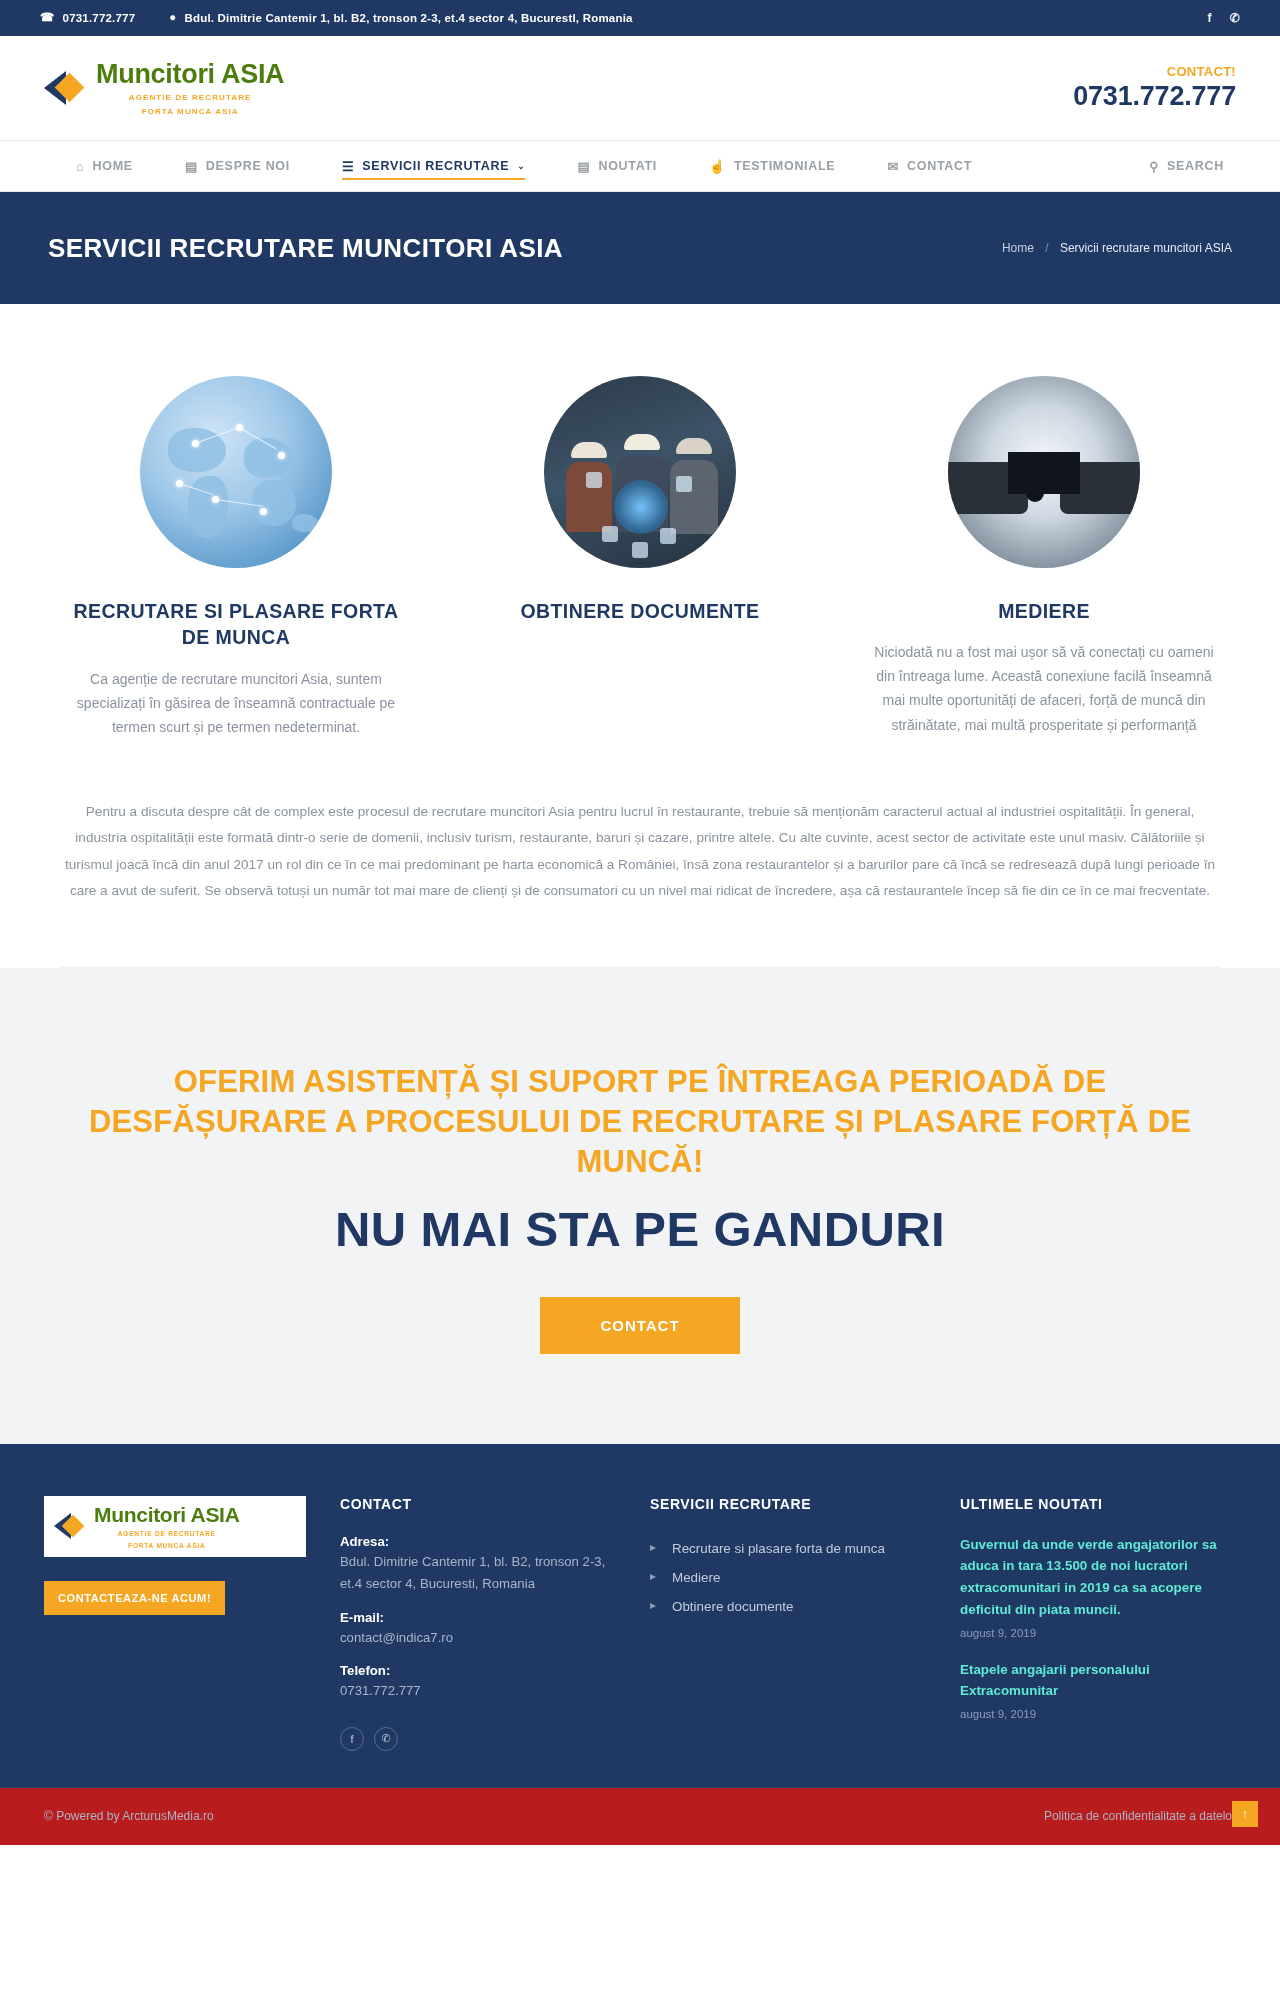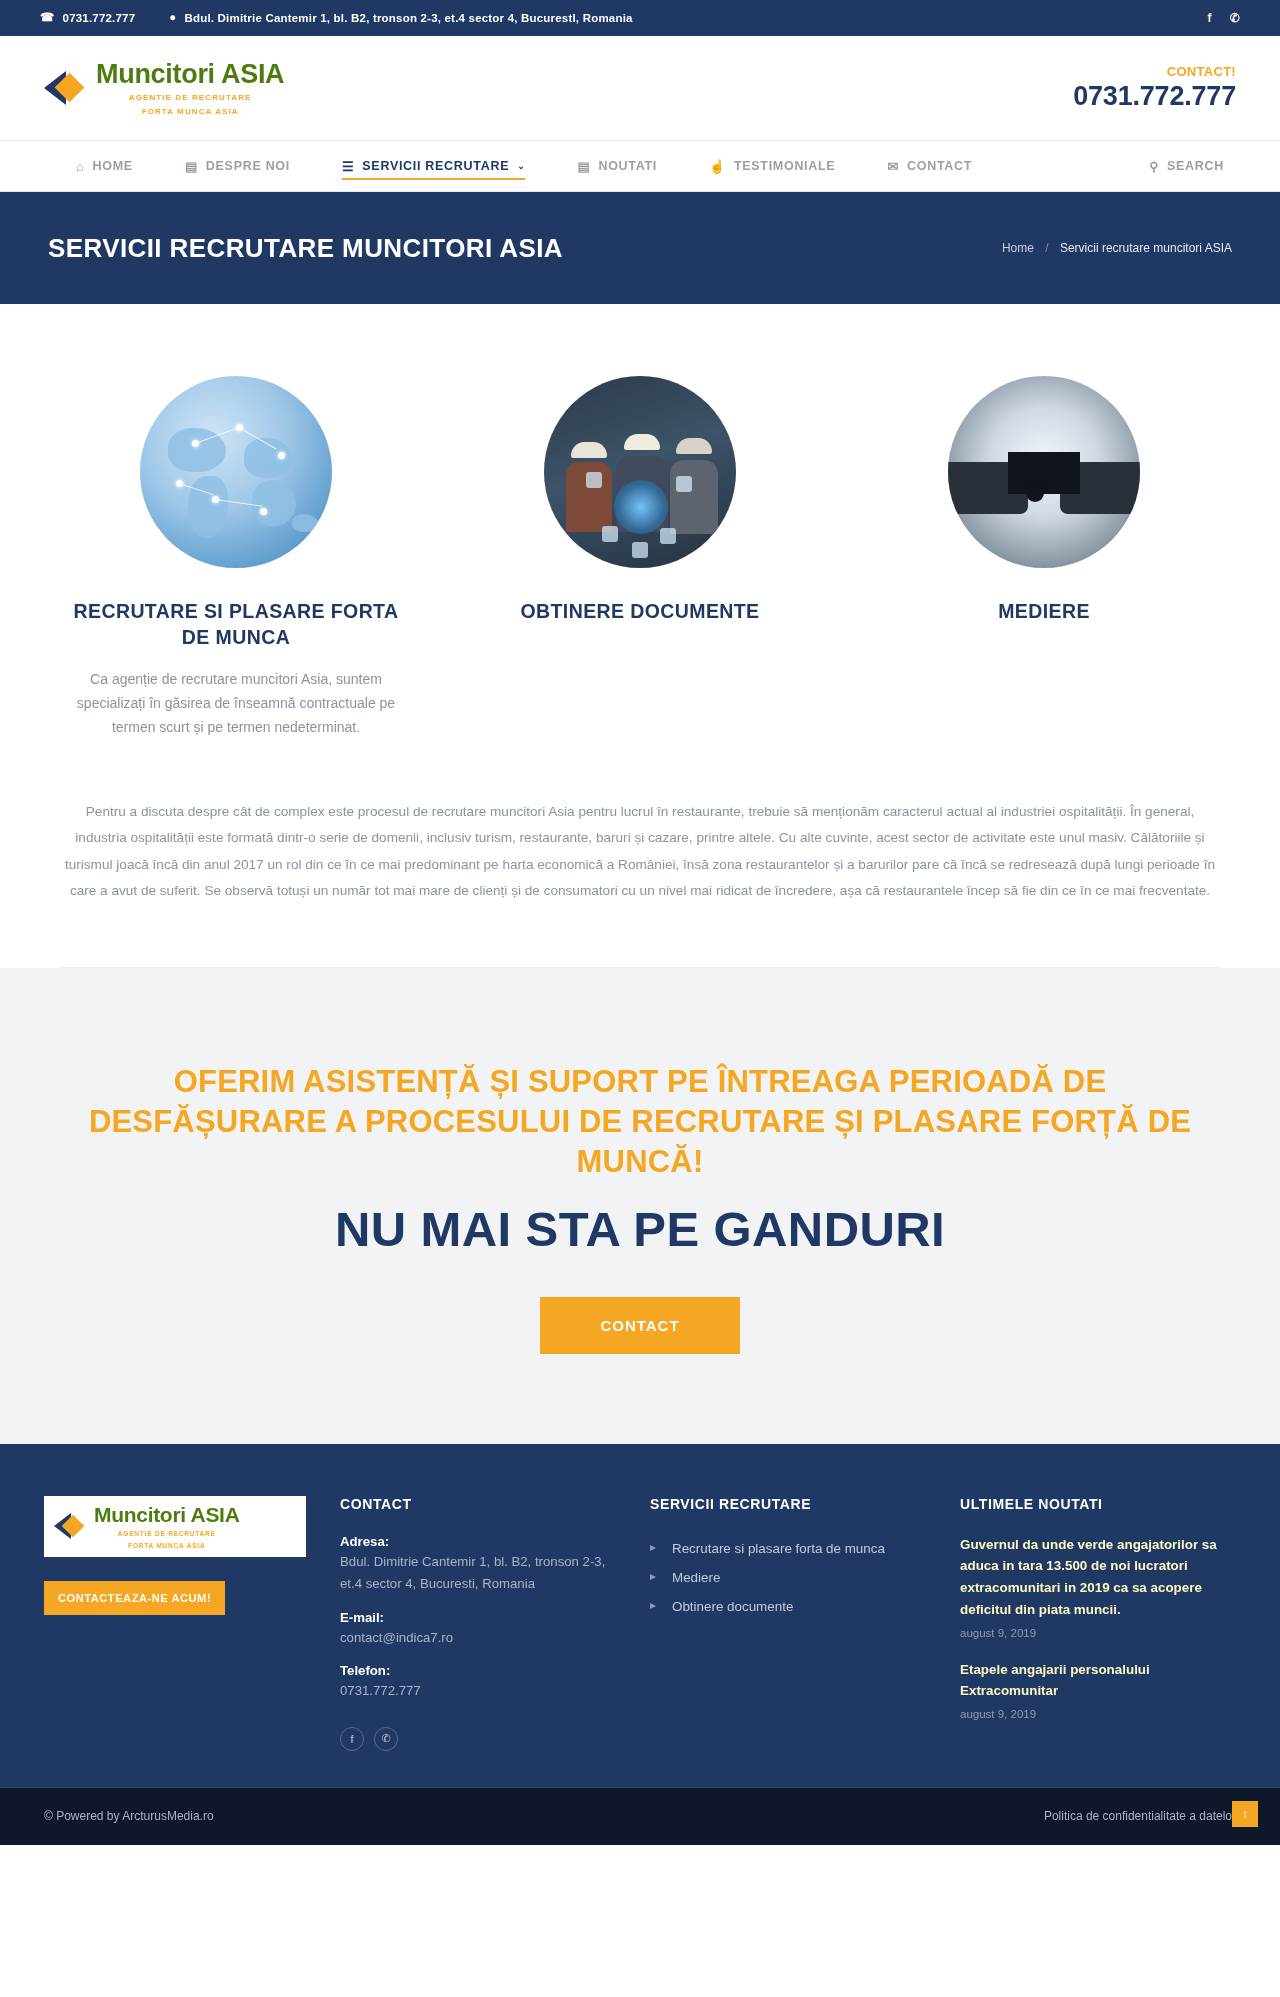--- a/index.html
+++ b/index.html
@@ -256,25 +256,25 @@
   }
   .f-list { list-style: none; }
   .f-list li {
     font-size: 13.4px; color: #c3cbdb; padding: 7px 0 7px 22px; position: relative; cursor: pointer;
   }
   .f-list li::before {
     content: "\25B8"; position: absolute; left: 0; top: 6px;
     color: #8e9cb8; font-size: 12px;
   }
   .news-item { margin-bottom: 20px; }
-  .news-title { color: #fef9c3; font-size: 13.4px; line-height: 1.62; font-weight: bold; cursor: pointer; }
+  .news-title { color: #5eead4; font-size: 13.4px; line-height: 1.62; font-weight: bold; cursor: pointer; }
   .news-date { color: #8e9cb8; font-size: 11.5px; margin-top: 6px; }
 
   .subfooter {
-    background: #0f172a;
+    background: #b91c1c;
     border-top: 1px solid #2c4470;
     height: 58px;
     display: flex; align-items: center;
     padding: 0 44px;
     font-size: 12px; color: #aab4c8;
   }
   .subfooter .sf-spacer { flex: 1; }
   .subfooter a { color: #aab4c8; text-decoration: none; cursor: pointer; }
   .totop {
     position: absolute; right: 22px; bottom: 18px;
@@ -410,20 +410,21 @@
   <div class="svc">
     <div class="svc-img puzzle">
       <div class="hand hL"></div>
         <div class="hand hR"></div>
       <div class="pcL"></div>
         <div class="knob" style="left:96px;top:88px"></div>
       <div class="pcR"></div>
         <div class="knob" style="right:96px;top:108px"></div>
     </div>
     <h3>MEDIERE</h3>
+    <p>Niciodată nu a fost mai ușor să vă conectați cu oameni din întreaga lume. Această conexiune facilă înseamnă mai multe oportunități de afaceri, forță de muncă din străinătate, mai multă prosperitate și performanță</p>
   </div>
 </div>
 
 <div class="intro">
   <p>Pentru a discuta despre cât de complex este procesul de recrutare muncitori Asia pentru lucrul în restaurante, trebuie să menționăm caracterul actual al industriei ospitalității. În general, industria ospitalității este formată dintr-o serie de domenii, inclusiv turism, restaurante, baruri și cazare, printre altele. Cu alte cuvinte, acest sector de activitate este unul masiv. Călătoriile și turismul joacă încă din anul 2017 un rol din ce în ce mai predominant pe harta economică a României, însă zona restaurantelor și a barurilor pare că încă se redresează după lungi perioade în care a avut de suferit. Se observă totuși un număr tot mai mare de clienți și de consumatori cu un nivel mai ridicat de încredere, așa că restaurantele încep să fie din ce în ce mai frecventate.</p>
   <div class="rule"></div>
 </div>
 
 <div class="cta">
   <h2>OFERIM ASISTENȚĂ ȘI SUPORT PE ÎNTREAGA PERIOADĂ DE DESFĂȘURARE A PROCESULUI DE RECRUTARE ȘI PLASARE FORȚĂ DE MUNCĂ!</h2>

